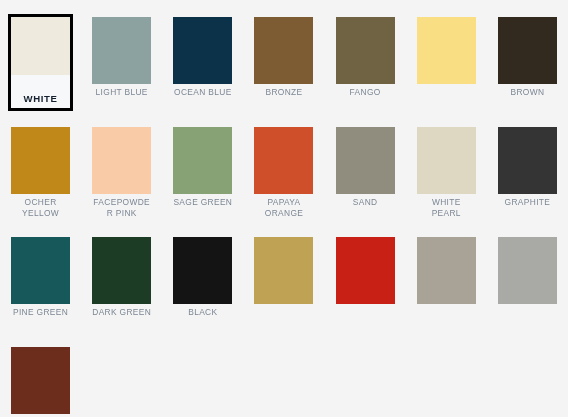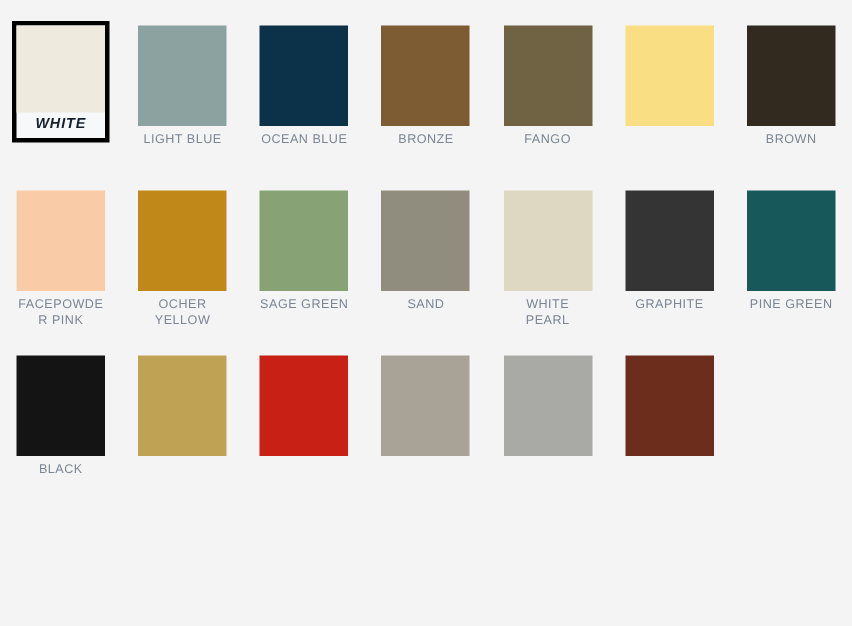--- a/index.html
+++ b/index.html
@@ -70,23 +70,22 @@
     font-variant: small-caps;
     text-transform: uppercase;
     word-break: break-word;
     box-sizing: border-box;
   }
   .swatch-cell.is-selected .swatch-label {
     color: #15202e;
     font-weight: bold;
     font-size: 9.6px;
     letter-spacing: 0.6px;
-    padding-top: 3px;
+    padding-top: 19px;
     padding-bottom: 3px;
-    font-style: italic;
   }
 </style>
 </head>
 <body>
 
 <div id="swatch-grid" style="grid-template-columns: repeat(7, 1fr); background: rgb(244, 244, 244);">
     <div class="swatch-cell is-selected">
       <div class="swatch-inner">
         <div class="swatch-chip" style="background: rgb(239, 234, 222);"></div>
         <div class="swatch-label">WHITE</div>
@@ -122,38 +121,44 @@
       </div>
     </div>
     <div class="swatch-cell">
       <div class="swatch-inner">
         <div class="swatch-chip" style="background: rgb(51, 42, 31);"></div>
         <div class="swatch-label">BROWN</div>
       </div>
     </div>
     <div class="swatch-cell">
       <div class="swatch-inner">
+        <div class="swatch-chip" style="background: rgb(192, 136, 24);"></div>
+        <div class="swatch-label">OCHER YELLOW</div>
+      </div>
+    </div>
+    <div class="swatch-cell">
+      <div class="swatch-inner">
         <div class="swatch-chip" style="background: rgb(249, 203, 166);"></div>
         <div class="swatch-label">FACEPOWDER PINK</div>
       </div>
     </div>
     <div class="swatch-cell">
       <div class="swatch-inner">
-        <div class="swatch-chip" style="background: rgb(192, 136, 24);"></div>
-        <div class="swatch-label">OCHER YELLOW</div>
-      </div>
-    </div>
-    <div class="swatch-cell">
-      <div class="swatch-inner">
         <div class="swatch-chip" style="background: rgb(135, 163, 117);"></div>
         <div class="swatch-label">SAGE GREEN</div>
       </div>
     </div>
     <div class="swatch-cell">
       <div class="swatch-inner">
+        <div class="swatch-chip" style="background: rgb(206, 79, 42);"></div>
+        <div class="swatch-label">PAPAYA ORANGE</div>
+      </div>
+    </div>
+    <div class="swatch-cell">
+      <div class="swatch-inner">
         <div class="swatch-chip" style="background: rgb(145, 141, 126);"></div>
         <div class="swatch-label">SAND</div>
       </div>
     </div>
     <div class="swatch-cell">
       <div class="swatch-inner">
         <div class="swatch-chip" style="background: rgb(222, 216, 194);"></div>
         <div class="swatch-label">WHITE PEARL</div>
       </div>
     </div>
@@ -164,20 +169,26 @@
       </div>
     </div>
     <div class="swatch-cell">
       <div class="swatch-inner">
         <div class="swatch-chip" style="background: rgb(23, 89, 90);"></div>
         <div class="swatch-label">PINE GREEN</div>
       </div>
     </div>
     <div class="swatch-cell">
       <div class="swatch-inner">
+        <div class="swatch-chip" style="background: rgb(29, 60, 38);"></div>
+        <div class="swatch-label">DARK GREEN</div>
+      </div>
+    </div>
+    <div class="swatch-cell">
+      <div class="swatch-inner">
         <div class="swatch-chip" style="background: rgb(20, 20, 20);"></div>
         <div class="swatch-label">BLACK</div>
       </div>
     </div>
     <div class="swatch-cell">
       <div class="swatch-inner">
         <div class="swatch-chip" style="background: rgb(192, 162, 85);"></div>
       </div>
     </div>
     <div class="swatch-cell">

